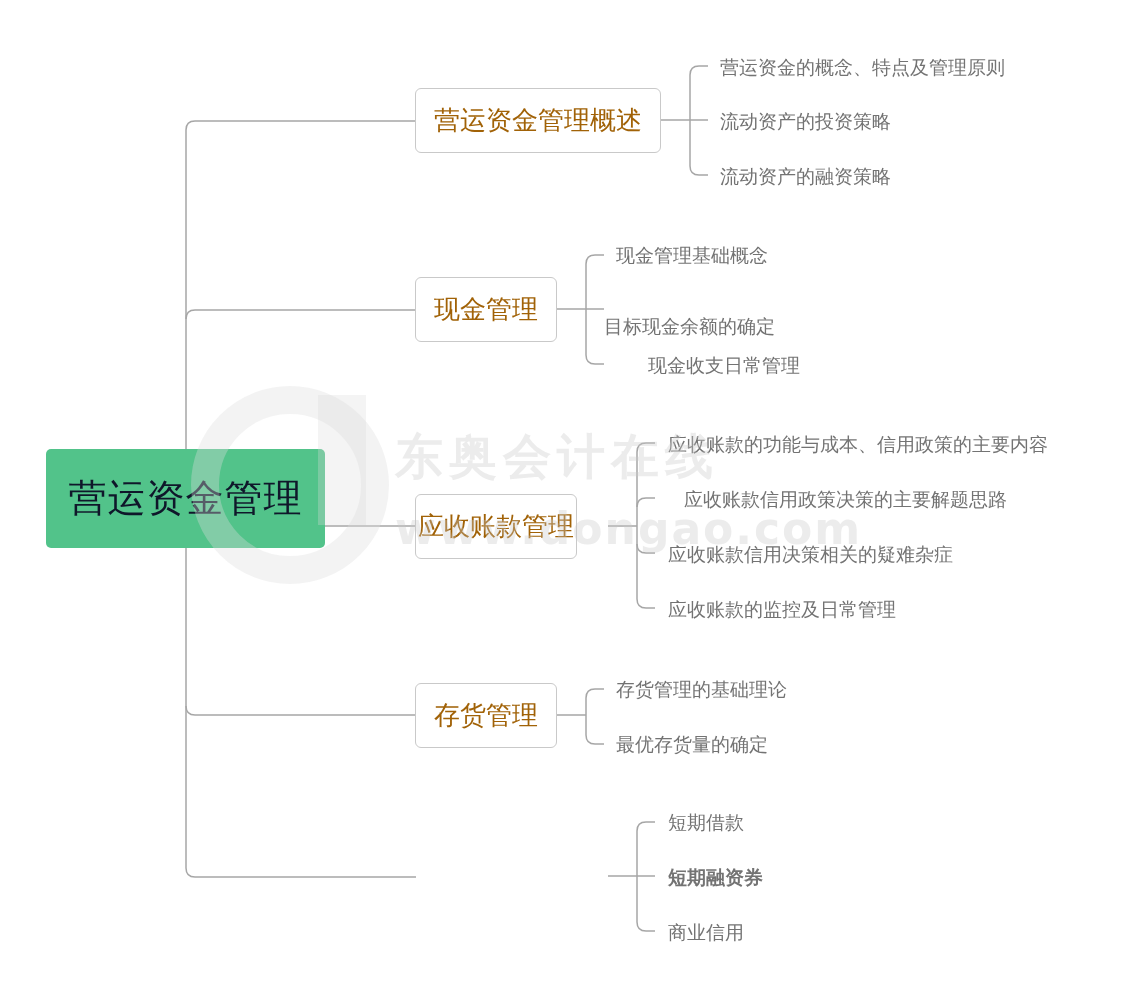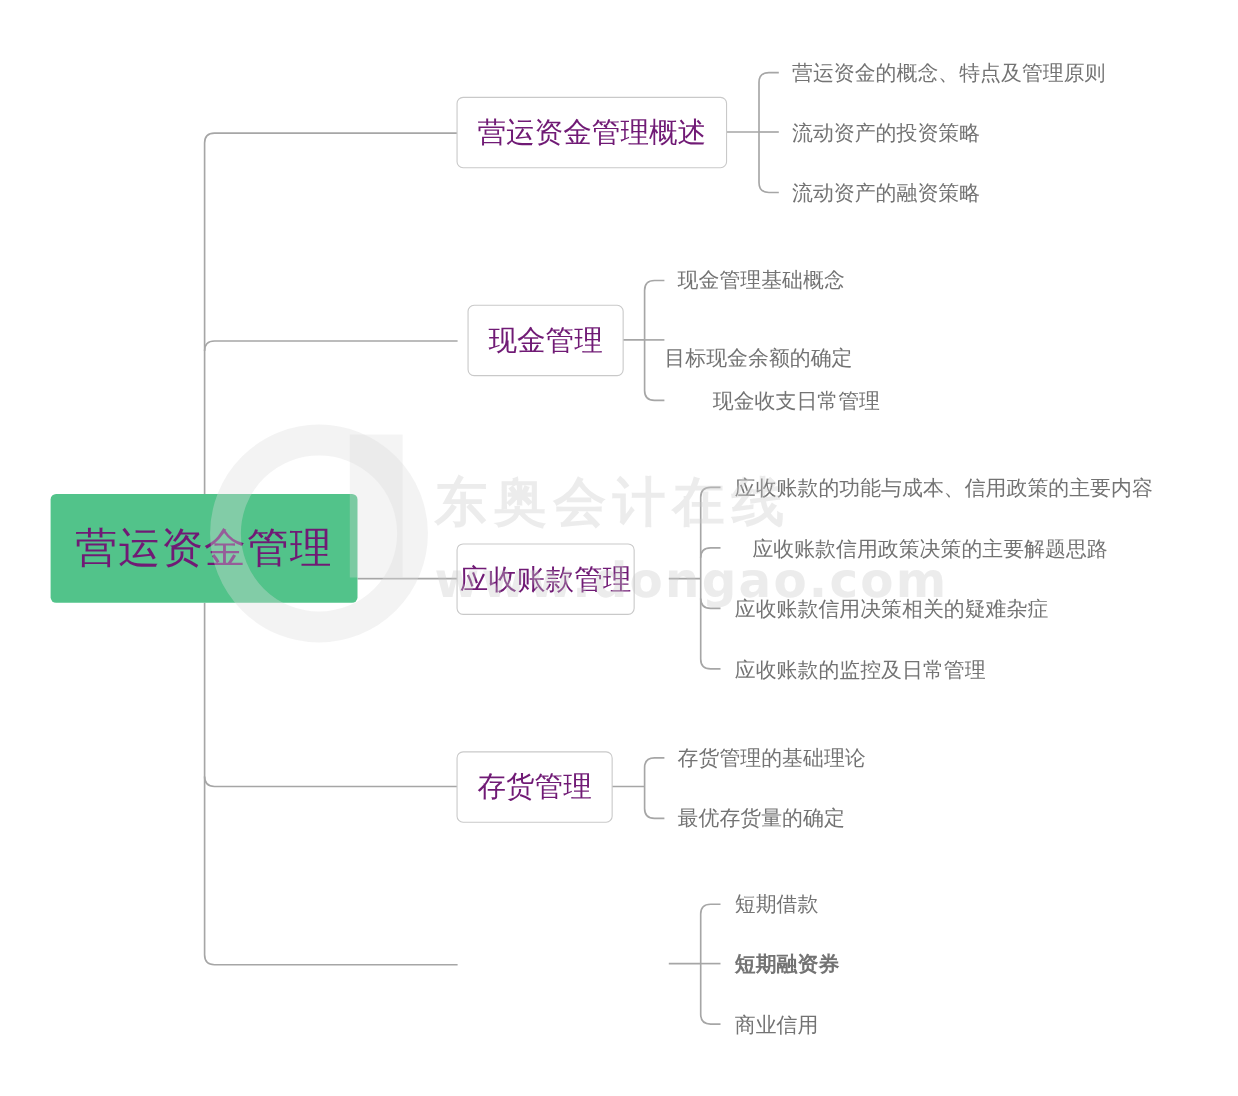--- a/index.html
+++ b/index.html
@@ -1,27 +1,27 @@
 <!DOCTYPE html>
 <html><head>
 <meta charset="utf-8">
 <style>
   html, body { margin:0; padding:0; background:#ffffff; }
   body { width:1125px; height:996px; position:relative; overflow:hidden; font-family:"DejaVu Sans","Liberation Sans",sans-serif; }
   #canvas { position:absolute; left:0; top:0; width:1125px; height:996px; }
   svg.lines { position:absolute; left:0; top:0; }
   .root {
     position:absolute; left:46px; top:449px; width:279px; height:99px;
-    background:#52c38a; border-radius:5px; color:#701a75;
+    background:#52c38a; border-radius:5px; color:#0f172a;
     display:flex; align-items:center; justify-content:center;
     font-size:38px; letter-spacing:1px; z-index:2;
   }
   .branch {
     position:absolute; background:#ffffff; border:1px solid #c9c9c9; border-radius:6px;
-    color:#701a75; font-size:26px; display:flex; align-items:center; justify-content:center;
+    color:#a16207; font-size:26px; display:flex; align-items:center; justify-content:center;
     box-sizing:border-box; height:65px; z-index:2; white-space:nowrap;
   }
   .leaf {
     position:absolute; color:#737373; font-size:19px; white-space:nowrap; line-height:24px; z-index:2;
   }
   .wm { position:absolute; z-index:3; pointer-events:none; }
   .wm-text { position:absolute; left:395px; top:425px; font-size:48px; font-weight:bold; color:rgba(200,200,200,0.35); letter-spacing:6px; white-space:nowrap; }
   .wm-url { position:absolute; left:395px; top:503px; font-size:44px; font-weight:bold; color:rgba(200,200,200,0.35); letter-spacing:2px; white-space:nowrap; }
 </style>
 </head>
@@ -73,21 +73,21 @@
     <span>营运资金管理</span>
   </div>
 
   <div class="branch" style="left:415px;top:88px;width:246px;">
     <span>营运资金管理概述</span>
   </div>
   <div class="leaf" style="left:720px;top:55px;">营运资金的概念、特点及管理原则</div>
   <div class="leaf" style="left:720px;top:109px;">流动资产的投资策略</div>
   <div class="leaf" style="left:720px;top:164px;">流动资产的融资策略</div>
 
-  <div class="branch" style="left:415px;top:277px;width:142px;margin-left:10px;">
+  <div class="branch" style="left:415px;top:277px;width:142px;">
     <span>现金管理</span>
   </div>
   <div class="leaf" style="left:616px;top:243px;">现金管理基础概念</div>
   <div class="leaf" style="left:604px;top:298px;margin-top:16px;">目标现金余额的确定</div>
   <div class="leaf" style="left:648px;top:353px;">现金收支日常管理</div>
 
   <div class="branch" style="left:415px;top:494px;width:162px;">
     <span>应收账款管理</span>
   </div>
   <div class="leaf" style="left:668px;top:432px;">应收账款的功能与成本、信用政策的主要内容</div>

